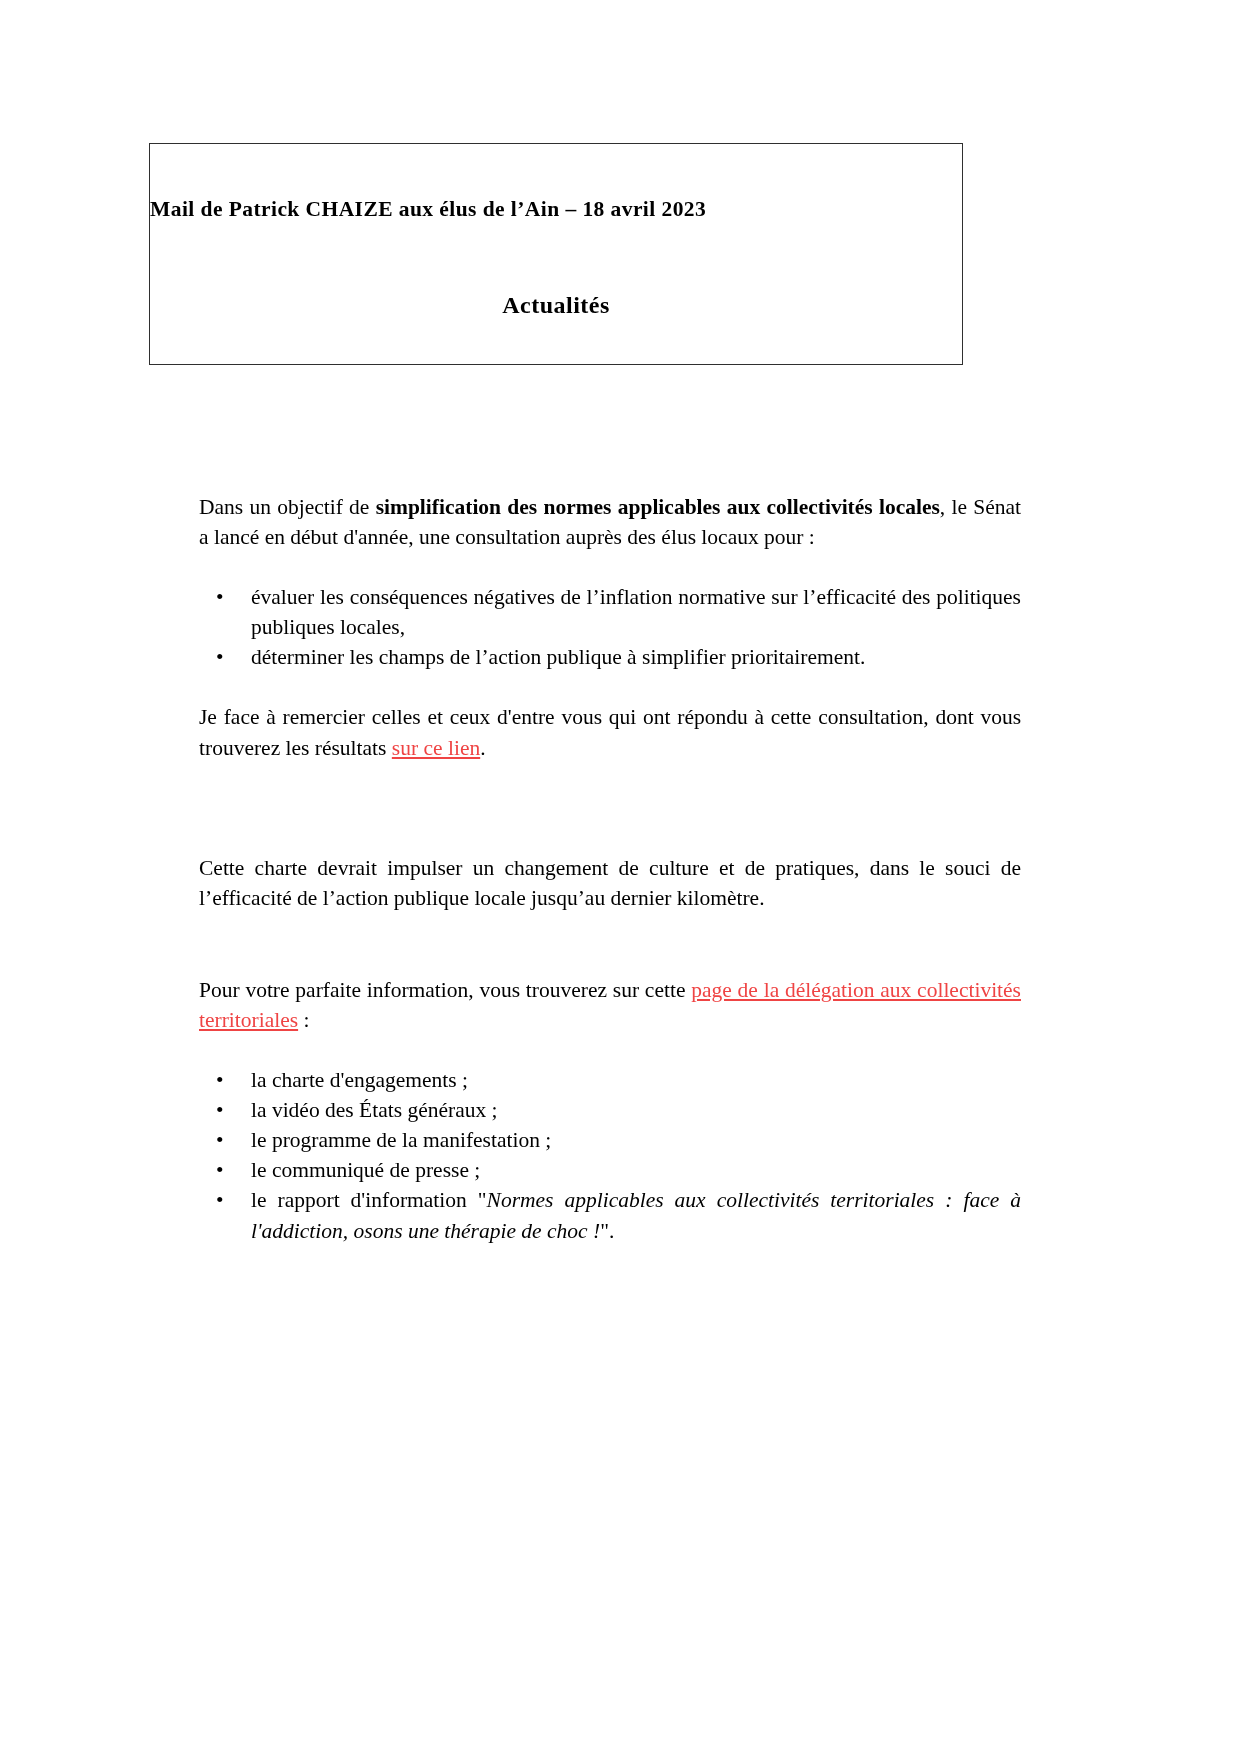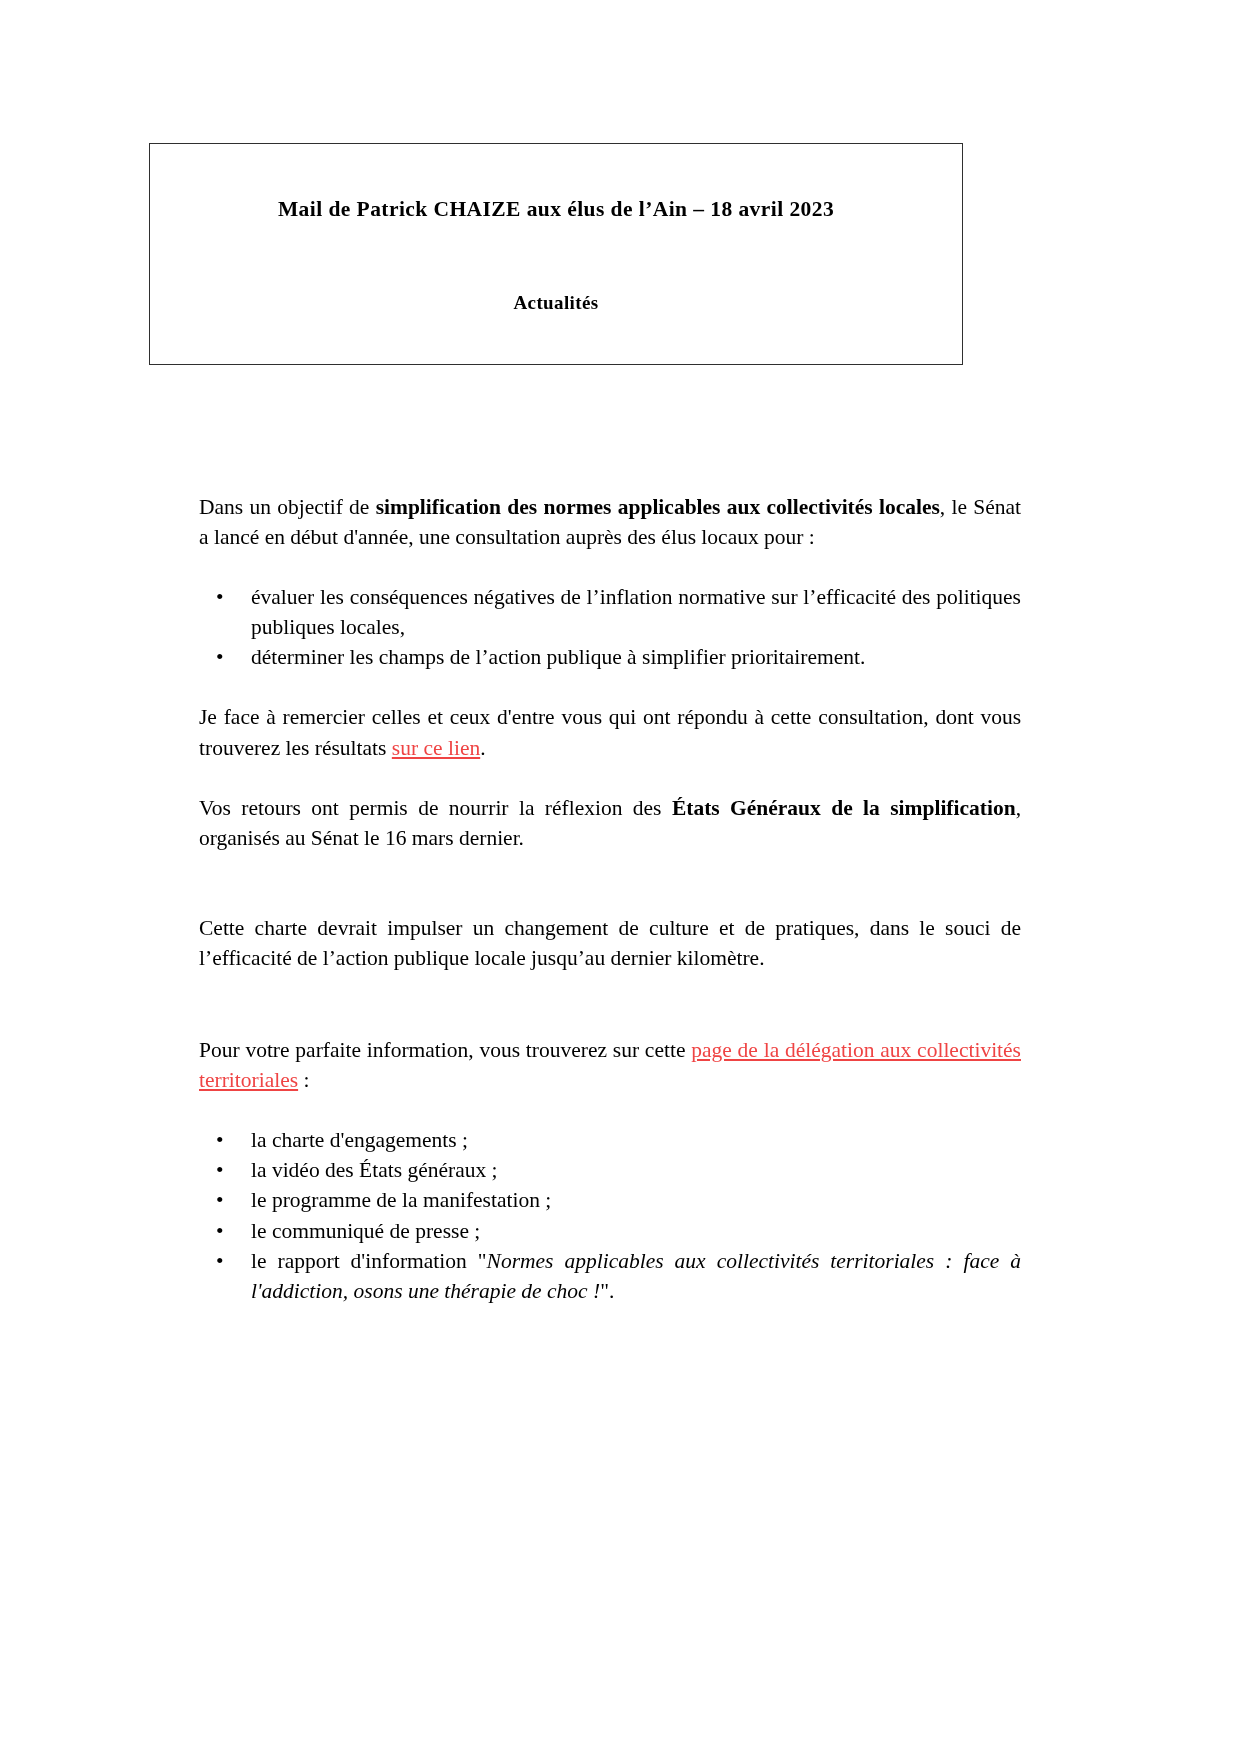--- a/index.html
+++ b/index.html
@@ -36,34 +36,33 @@
     height: 222px;
     border: 1.4px solid #2f2f2f;
     box-sizing: border-box;
     background: #ffffff;
   }
   .header-title {
     position: absolute;
     left: 0;
     right: 0;
     top: 52px;
-    text-align: center;
     font-weight: bold;
     font-size: 21.5px;
     letter-spacing: 0.02em;
     line-height: 1.25;
   }
   .header-subtitle {
     position: absolute;
     left: 0;
     right: 0;
     top: 148px;
     text-align: center;
     font-weight: bold;
-    font-size: 19px;
+    font-size: 24px;
     letter-spacing: 0.02em;
   }
 
   
   .body-content {
     position: absolute;
     left: 183px;
     top: 492px;
     width: 838px;
   }
@@ -132,21 +131,20 @@
       <li><span class="bullet-dot">•</span><span>évaluer les conséquences négatives de l’inflation normative sur l’efficacité des politiques publiques locales,</span></li>
       <li><span class="bullet-dot">•</span><span>déterminer les champs de l’action publique à simplifier prioritairement.</span></li>
     </ul>
 
     <div class="gap-md"></div>
 
     <p class="para"><span>Je face à remercier celles et ceux d'entre vous qui ont répondu à cette consultation, dont vous trouverez les résultats </span><span class="linktext">sur ce lien</span><span>.</span></p>
 
     <div class="gap-md"></div>
 
-    <p class="para"><span>Vos retours ont permis de nourrir la réflexion des </span><b>États Généraux de la simplification</b><span>, organisés au Sénat le 16 mars dernier.</span></p>
 
     <div class="gap-md"></div>
 
 
     <div class="gap-md"></div>
 
     <p class="para">Cette charte devrait impulser un changement de culture et de pratiques, dans le souci de l’efficacité de l’action publique locale jusqu’au dernier kilomètre.</p>
 
     <div class="gap-xl"></div>
 

